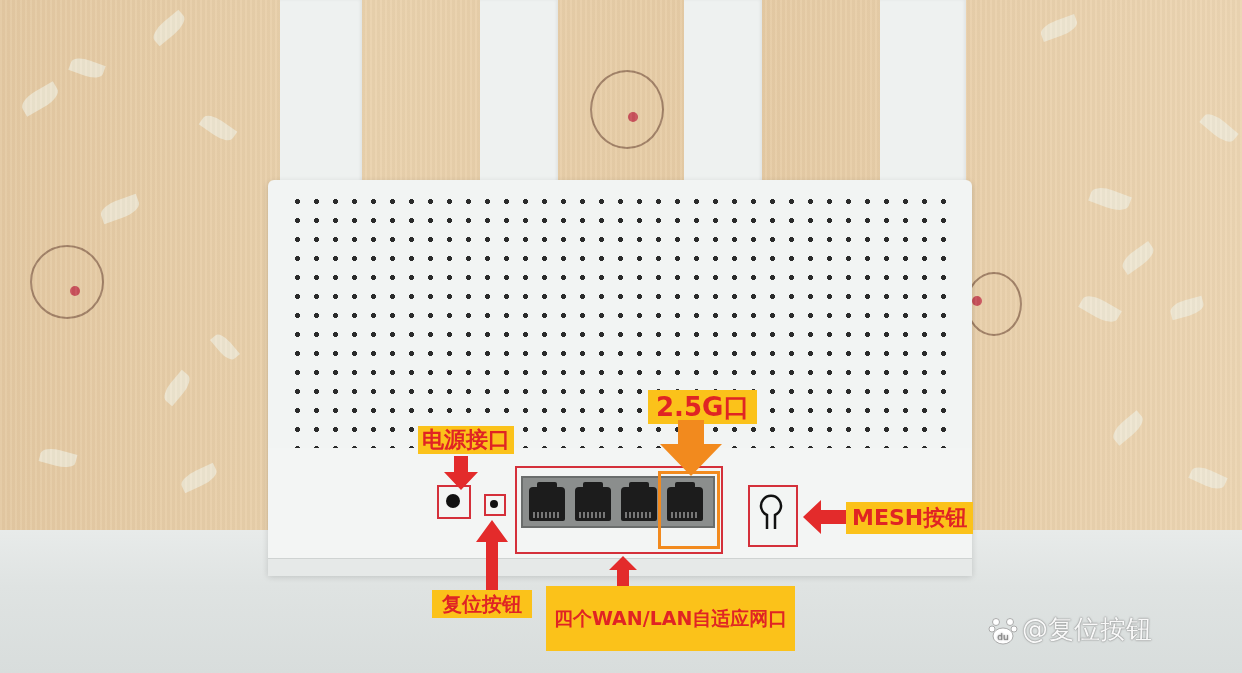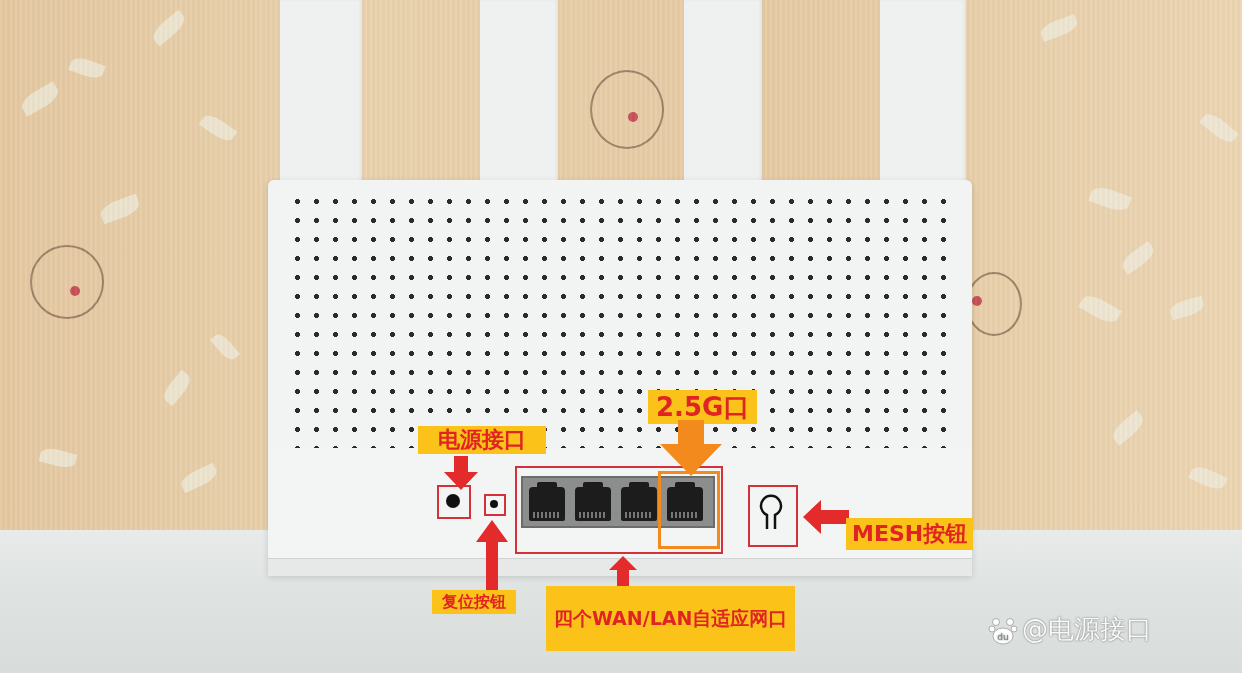--- a/index.html
+++ b/index.html
@@ -95,43 +95,43 @@
   </svg>
 
   <div class="base"></div>
 </div>
 
 <div class="label" style="left:648px;top:390px;font-size:26px;padding:4px 8px;">2.5G口</div>
 <svg class="arrow-down" style="left:660px;top:420px;" width="62" height="56" viewBox="0 0 62 56">
   <polygon points="18,0 44,0 44,24 62,24 31,56 0,24 18,24" fill="#f28a1e"></polygon>
 </svg>
 
-<div class="label" style="left:418px;top:426px;font-size:22px;padding:3px 20px;">电源接口</div>
+<div class="label" style="left:418px;top:426px;font-size:22px;padding:3px 4px;">电源接口</div>
 <svg class="arrow-down" style="left:444px;top:456px;" width="34" height="34" viewBox="0 0 34 34">
   <polygon points="10,0 24,0 24,16 34,16 17,34 0,16 10,16" fill="#e32b2b"></polygon>
 </svg>
 
 <svg class="arrow-up" style="left:476px;top:520px;" width="32" height="70" viewBox="0 0 32 70">
   <polygon points="16,0 32,22 22,22 22,70 10,70 10,22 0,22" fill="#e32b2b"></polygon>
 </svg>
-<div class="label" style="left:432px;top:590px;font-size:16px;padding:4px 10px;">复位按钮</div>
+<div class="label" style="left:432px;top:590px;font-size:20px;padding:4px 10px;">复位按钮</div>
 
 <svg class="arrow-up" style="left:609px;top:556px;" width="28" height="30" viewBox="0 0 28 30">
   <polygon points="14,0 28,14 20,14 20,30 8,30 8,14 0,14" fill="#e32b2b"></polygon>
 </svg>
 <div class="label" style="left:546px;top:586px;font-size:19px;padding:23px 8px;">四个WAN/LAN自适应网口</div>
 
 <svg class="arrow-left" style="left:803px;top:500px;" width="46" height="34" viewBox="0 0 46 34">
   <polygon points="0,17 18,0 18,10 46,10 46,24 18,24 18,34" fill="#e32b2b"></polygon>
 </svg>
-<div class="label" style="left:846px;top:502px;font-size:22px;padding:5px 6px;margin-top:16px;">MESH按钮</div>
+<div class="label" style="left:846px;top:502px;font-size:22px;padding:5px 6px;">MESH按钮</div>
 
 <div class="watermark">
   <svg class="paw" viewBox="0 0 30 30">
     <circle cx="8" cy="7" r="3.5" fill="#fff" stroke="#999" stroke-width="0.8"></circle>
     <circle cx="22" cy="7" r="3.5" fill="#fff" stroke="#999" stroke-width="0.8"></circle>
     <circle cx="4" cy="14" r="3" fill="#fff" stroke="#999" stroke-width="0.8"></circle>
     <circle cx="26" cy="14" r="3" fill="#fff" stroke="#999" stroke-width="0.8"></circle>
     <ellipse cx="15" cy="21" rx="10" ry="8" fill="#fff" stroke="#999" stroke-width="0.8"></ellipse>
     <text x="15" y="25" font-size="9" text-anchor="middle" fill="#888" font-family="DejaVu Sans, sans-serif">du</text>
   </svg>
-  <span>@电源接口</span>
+  <span>@复位按钮</span>
 </div>
 
 </body></html>

